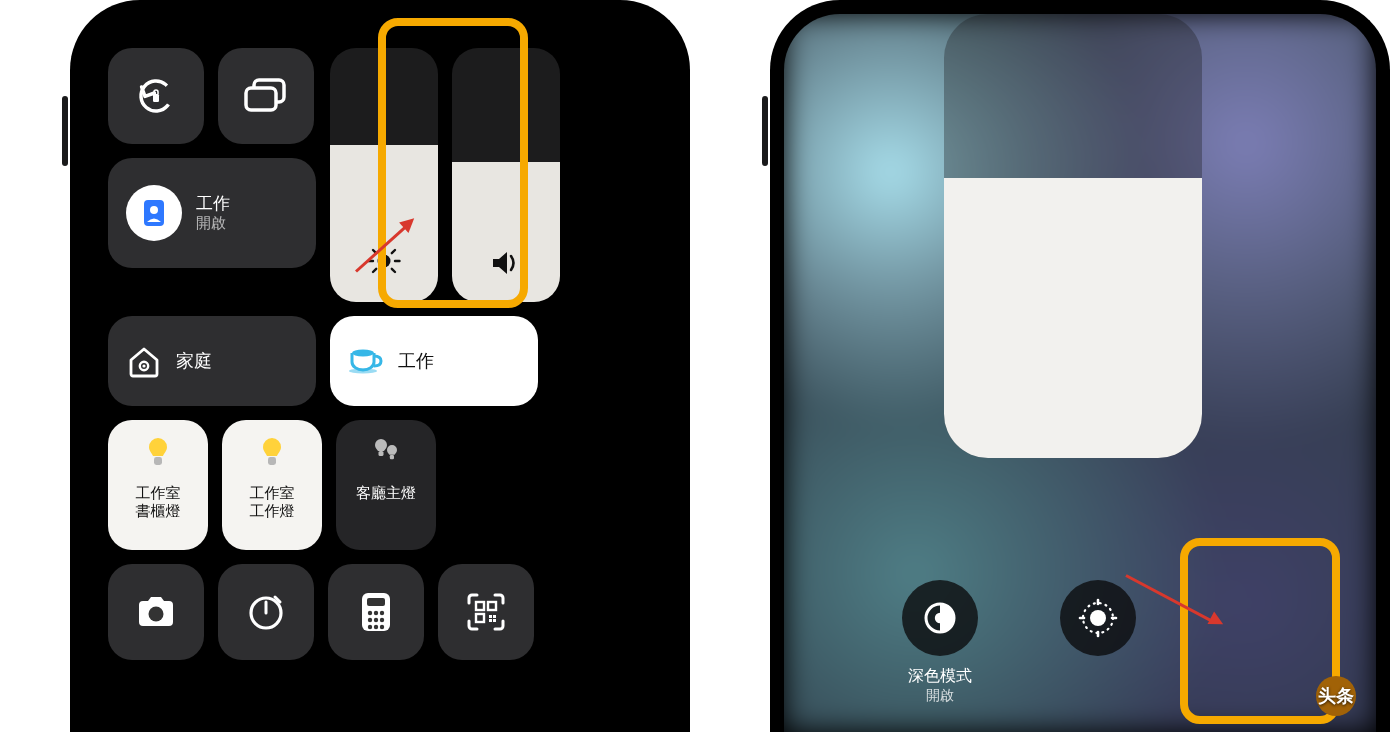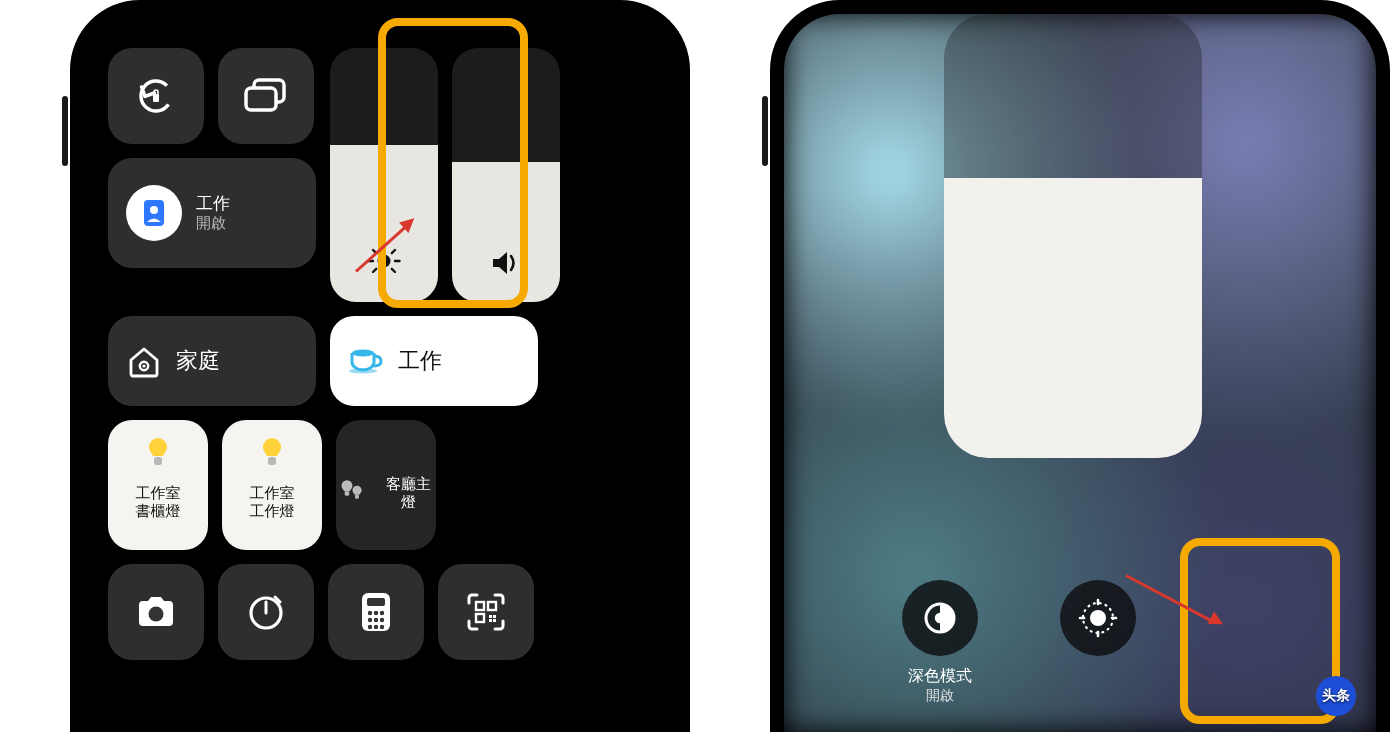--- a/index.html
+++ b/index.html
@@ -57,21 +57,21 @@
     background: #f5f4f1;
     width: 100px; height: 130px;
     flex-direction: column;
     justify-content: flex-start;
     padding-top: 16px;
     gap: 14px;
   }
   .tile.dark-tile {
     width: 100px; height: 130px;
     background: rgba(40,40,42,.92);
-    flex-direction: row;
+    flex-direction: column;
     justify-content: flex-start;
     padding-top: 16px;
     gap: 14px;
   }
   .tile-label-two { font-size: 15px; line-height: 1.2; color: #111; text-align: center; }
   .tile-label-two.white { color: #fff; }
 
   .slider {
     width: 108px;
     height: 254px;
@@ -93,21 +93,21 @@
 
   .focus-circle {
     width: 56px; height: 56px; border-radius: 50%;
     background: #fff; display: flex; align-items: center; justify-content: center;
   }
   .focus-text { color: #fff; font-size: 17px; line-height: 1.25; }
   .focus-sub  { color: rgba(255,255,255,.65); font-size: 15px; }
 
   .home-row .tile.wide { height: 90px; }
   .home-row .white-tile { background: #fff; color: #111; }
-  .home-label { color: #fff; font-size: 22px; }
+  .home-label { color: #fff; font-size: 18px; }
   .home-label.dk { color: #111; }
 
   
   .ico { display: inline-block; }
 
   
   .hi-box {
     position: absolute;
     border: 8px solid #f6a900;
     border-radius: 20px;
@@ -174,23 +174,23 @@
     right: 40px; bottom: 16px;
     display: flex; align-items: center; gap: 10px;
     color: #fff;
     text-shadow: 0 1px 3px rgba(0,0,0,.8);
     font-size: 26px;
     font-weight: 600;
     pointer-events: none;
   }
   .wm-circle {
     width: 40px; height: 40px; border-radius: 50%;
-    background: #1d4ed8; color: #fff;
+    background: #a16207; color: #fff;
     display: flex; align-items: center; justify-content: center;
-    font-size: 14px;
+    font-size: 18px;
   }
 
   
   svg { display: block; }
 </style>
 </head>
 <body>
 
 <div class="canvas">
 

